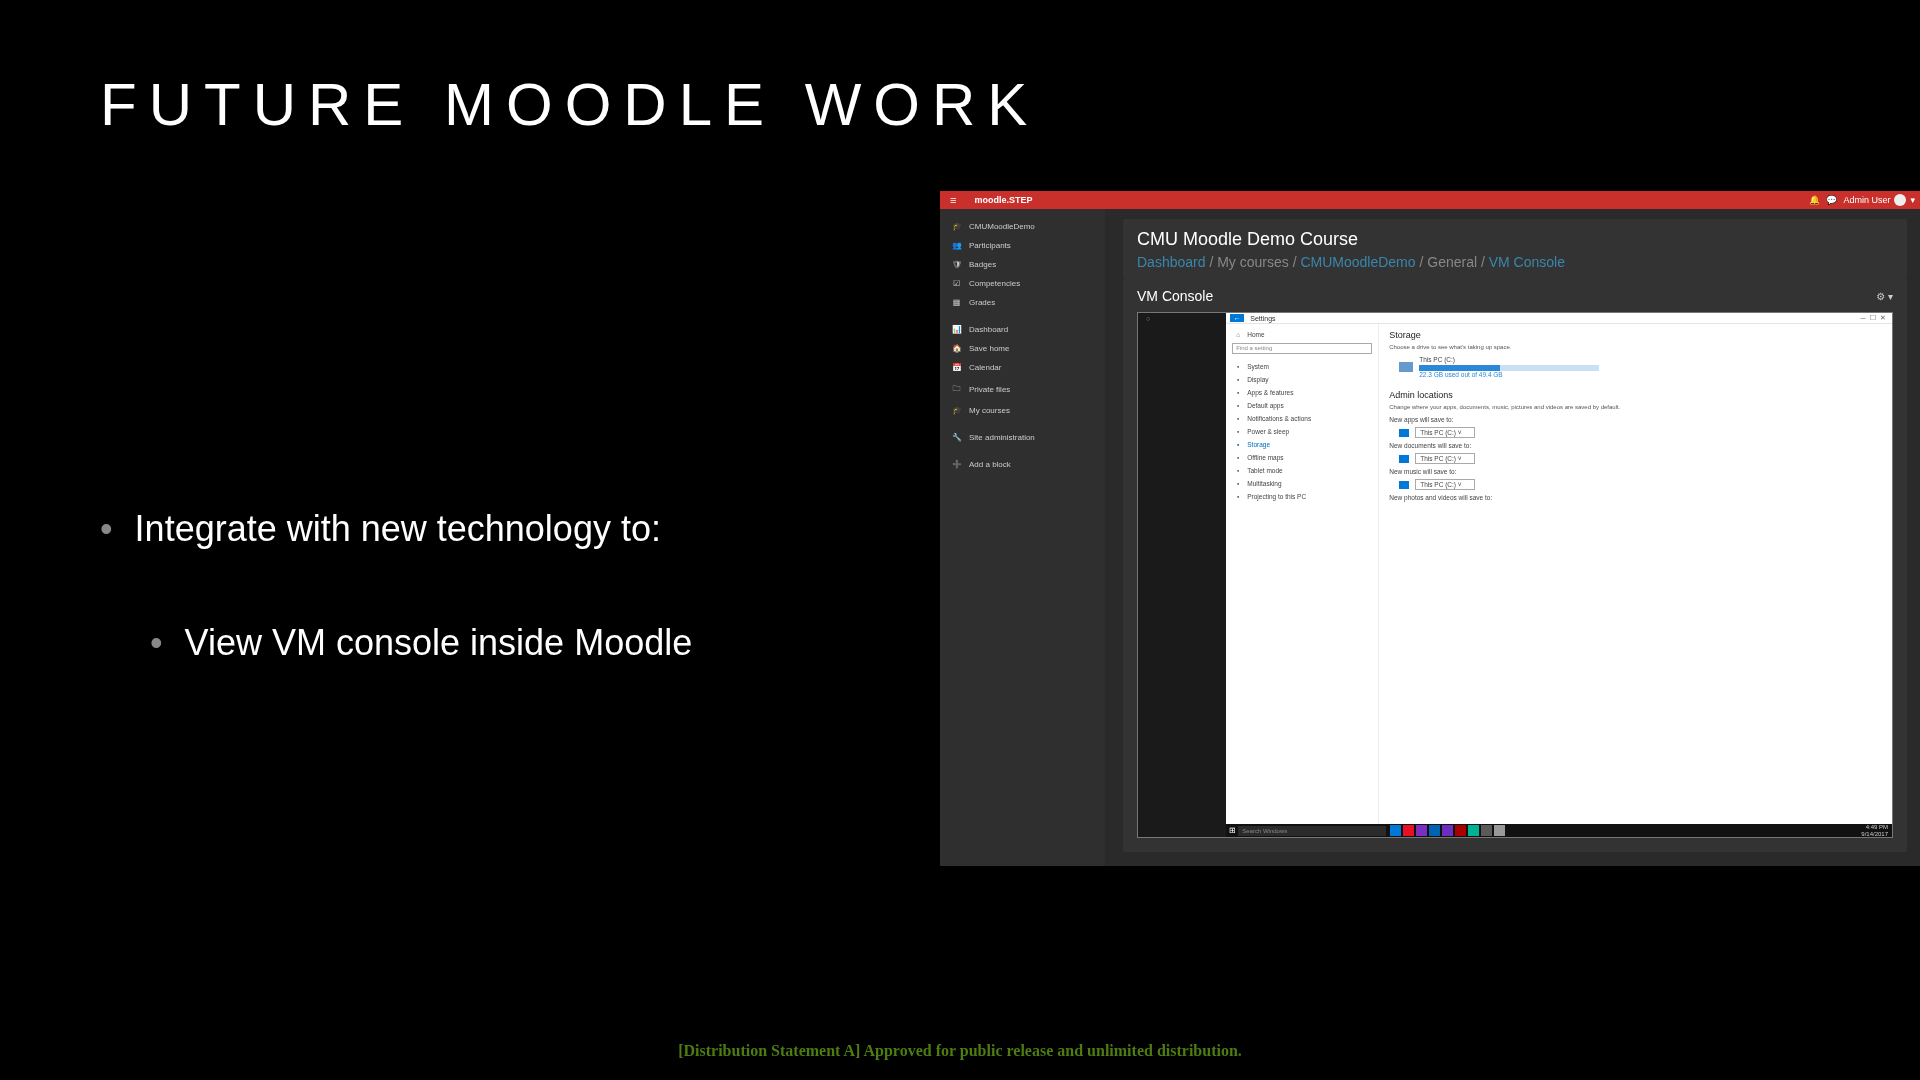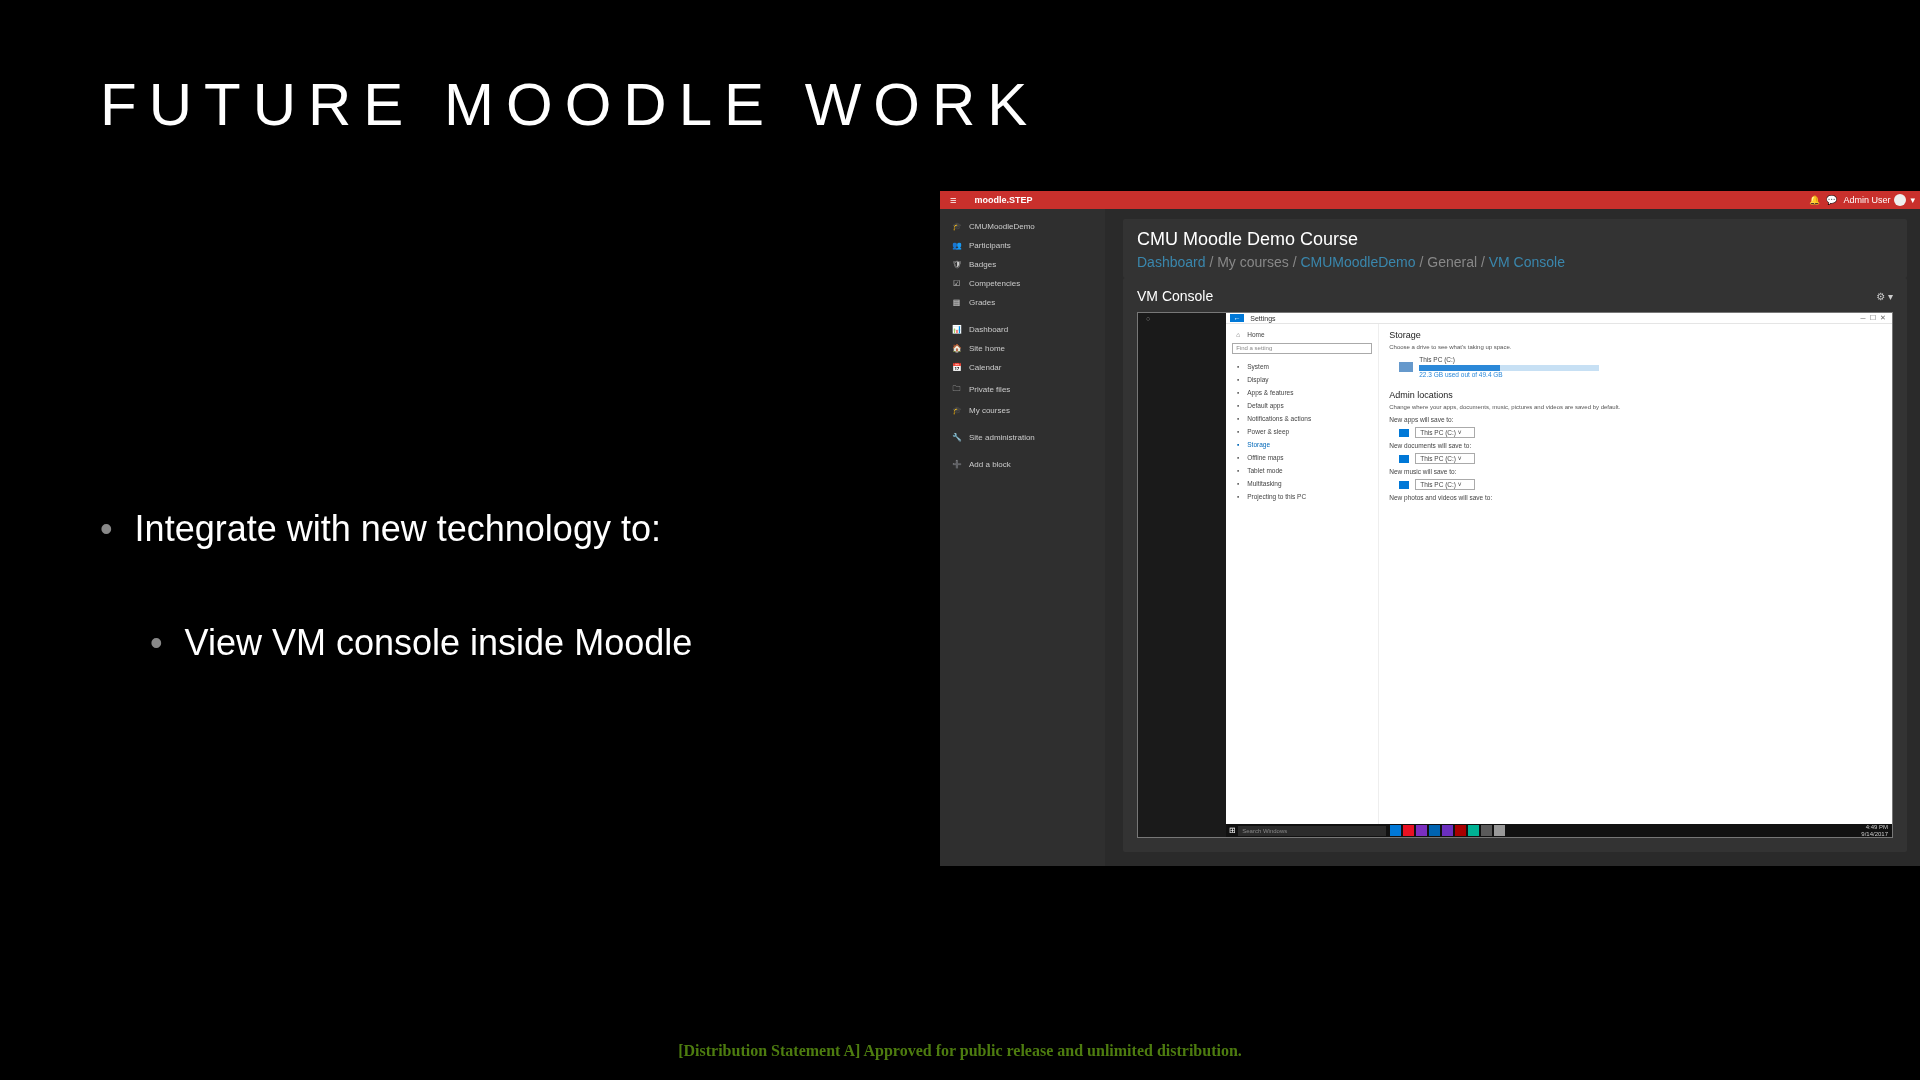--- a/index.html
+++ b/index.html
@@ -213,21 +213,21 @@
             </div>
           </div>
         <div class="sep"></div>
         <div id="sb2">
             <div class="item">
               <span class="ico">📊</span>
               <span>Dashboard</span>
             </div>
             <div class="item">
               <span class="ico">🏠</span>
-              <span>Site home</span>
+              <span>Save home</span>
             </div>
             <div class="item">
               <span class="ico">📅</span>
               <span>Calendar</span>
             </div>
             <div class="item">
               <span class="ico">🗀</span>
               <span>Private files</span>
             </div>
             <div class="item">

